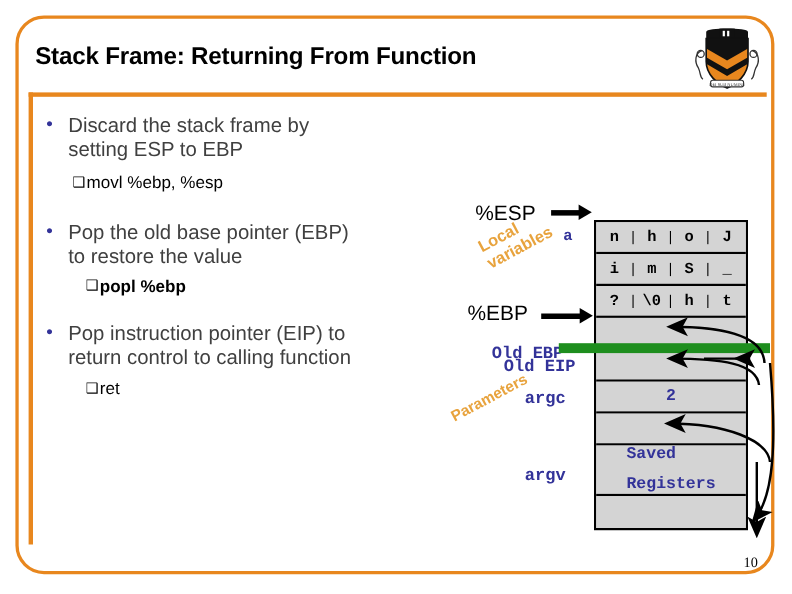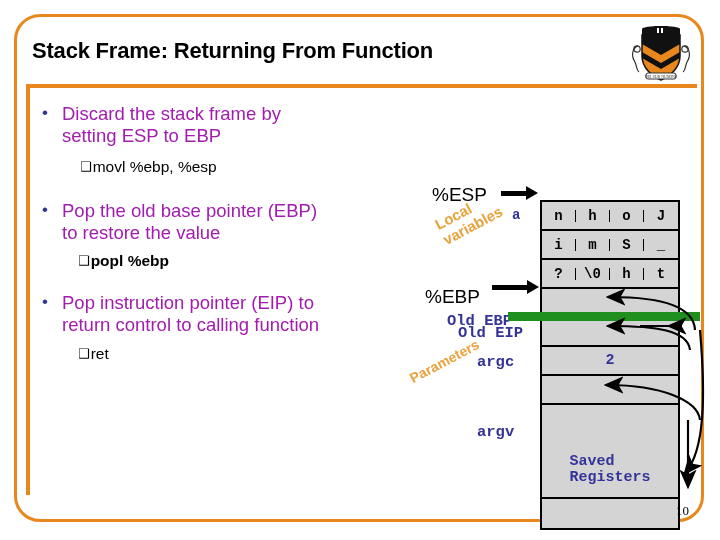--- a/index.html
+++ b/index.html
@@ -64,21 +64,21 @@
     position: absolute;
     left: 628px;
     top: 22px;
     width: 66px;
     height: 62px;
   }
 
   
   .bullet {
     position: absolute;
-    color: #a21caf;
+    color: #404040;
     font-size: 18.5px;
     line-height: 22px;
     white-space: pre-line;
   }
   .bullet::before {
     content: "\2022";
     position: absolute;
     left: -20px;
     top: -1px;
     font-size: 17px;
@@ -93,21 +93,21 @@
   }
   .subbullet .sq {
     font-family: "DejaVu Sans", sans-serif;
     font-size: 13px;
     margin-right: 1px;
     position: relative;
     top: -1px;
   }
 
   #bullet-1 { left: 62px; top: 103px; width: 330px; }
-  #sub-1    { left: 80px; top: 158px; }
+  #sub-1    { left: 66px; top: 158px; }
   #bullet-2 { left: 62px; top: 200px; width: 345px; }
   #sub-2    { left: 78px; top: 252px; font-weight: bold; }
   #bullet-3 { left: 62px; top: 292px; width: 345px; }
   #sub-3    { left: 78px; top: 345px; }
 
   
   #stack-table {
     position: absolute;
     left: 540px;
     top: 200px;
@@ -124,21 +124,21 @@
     background: #D4D4D4;
     color: #333399;
     font-family: "Liberation Mono", monospace;
     font-size: 15px;
     font-weight: bold;
     display: flex;
     align-items: center;
     justify-content: center;
   }
   .cell.last { border-bottom: none; }
-  .cell.tall { height: 56px; flex-direction: column; line-height: 16px; justify-content: center; margin-top: 38px; }
+  .cell.tall { height: 46px; flex-direction: column; line-height: 28px; justify-content: center; }
 
   
   .bytes {
     display: flex;
     width: 100%;
     height: 100%;
     align-items: center;
   }
   .byte {
     flex: 1 1 25%;
@@ -156,21 +156,21 @@
 
   
   .reg-label {
     position: absolute;
     font-size: 19px;
     color: #000000;
     font-family: "Liberation Sans", sans-serif;
     white-space: nowrap;
   }
   #esp-label { left: 432px; top: 184px; }
-  #ebp-label { left: 425px; top: 286px; }
+  #ebp-label { left: 425px; top: 275px; }
 
   .reg-arrow {
     position: absolute;
     height: 5px;
     background: #000000;
   }
   .reg-arrow::after {
     content: "";
     position: absolute;
     right: -11px;

